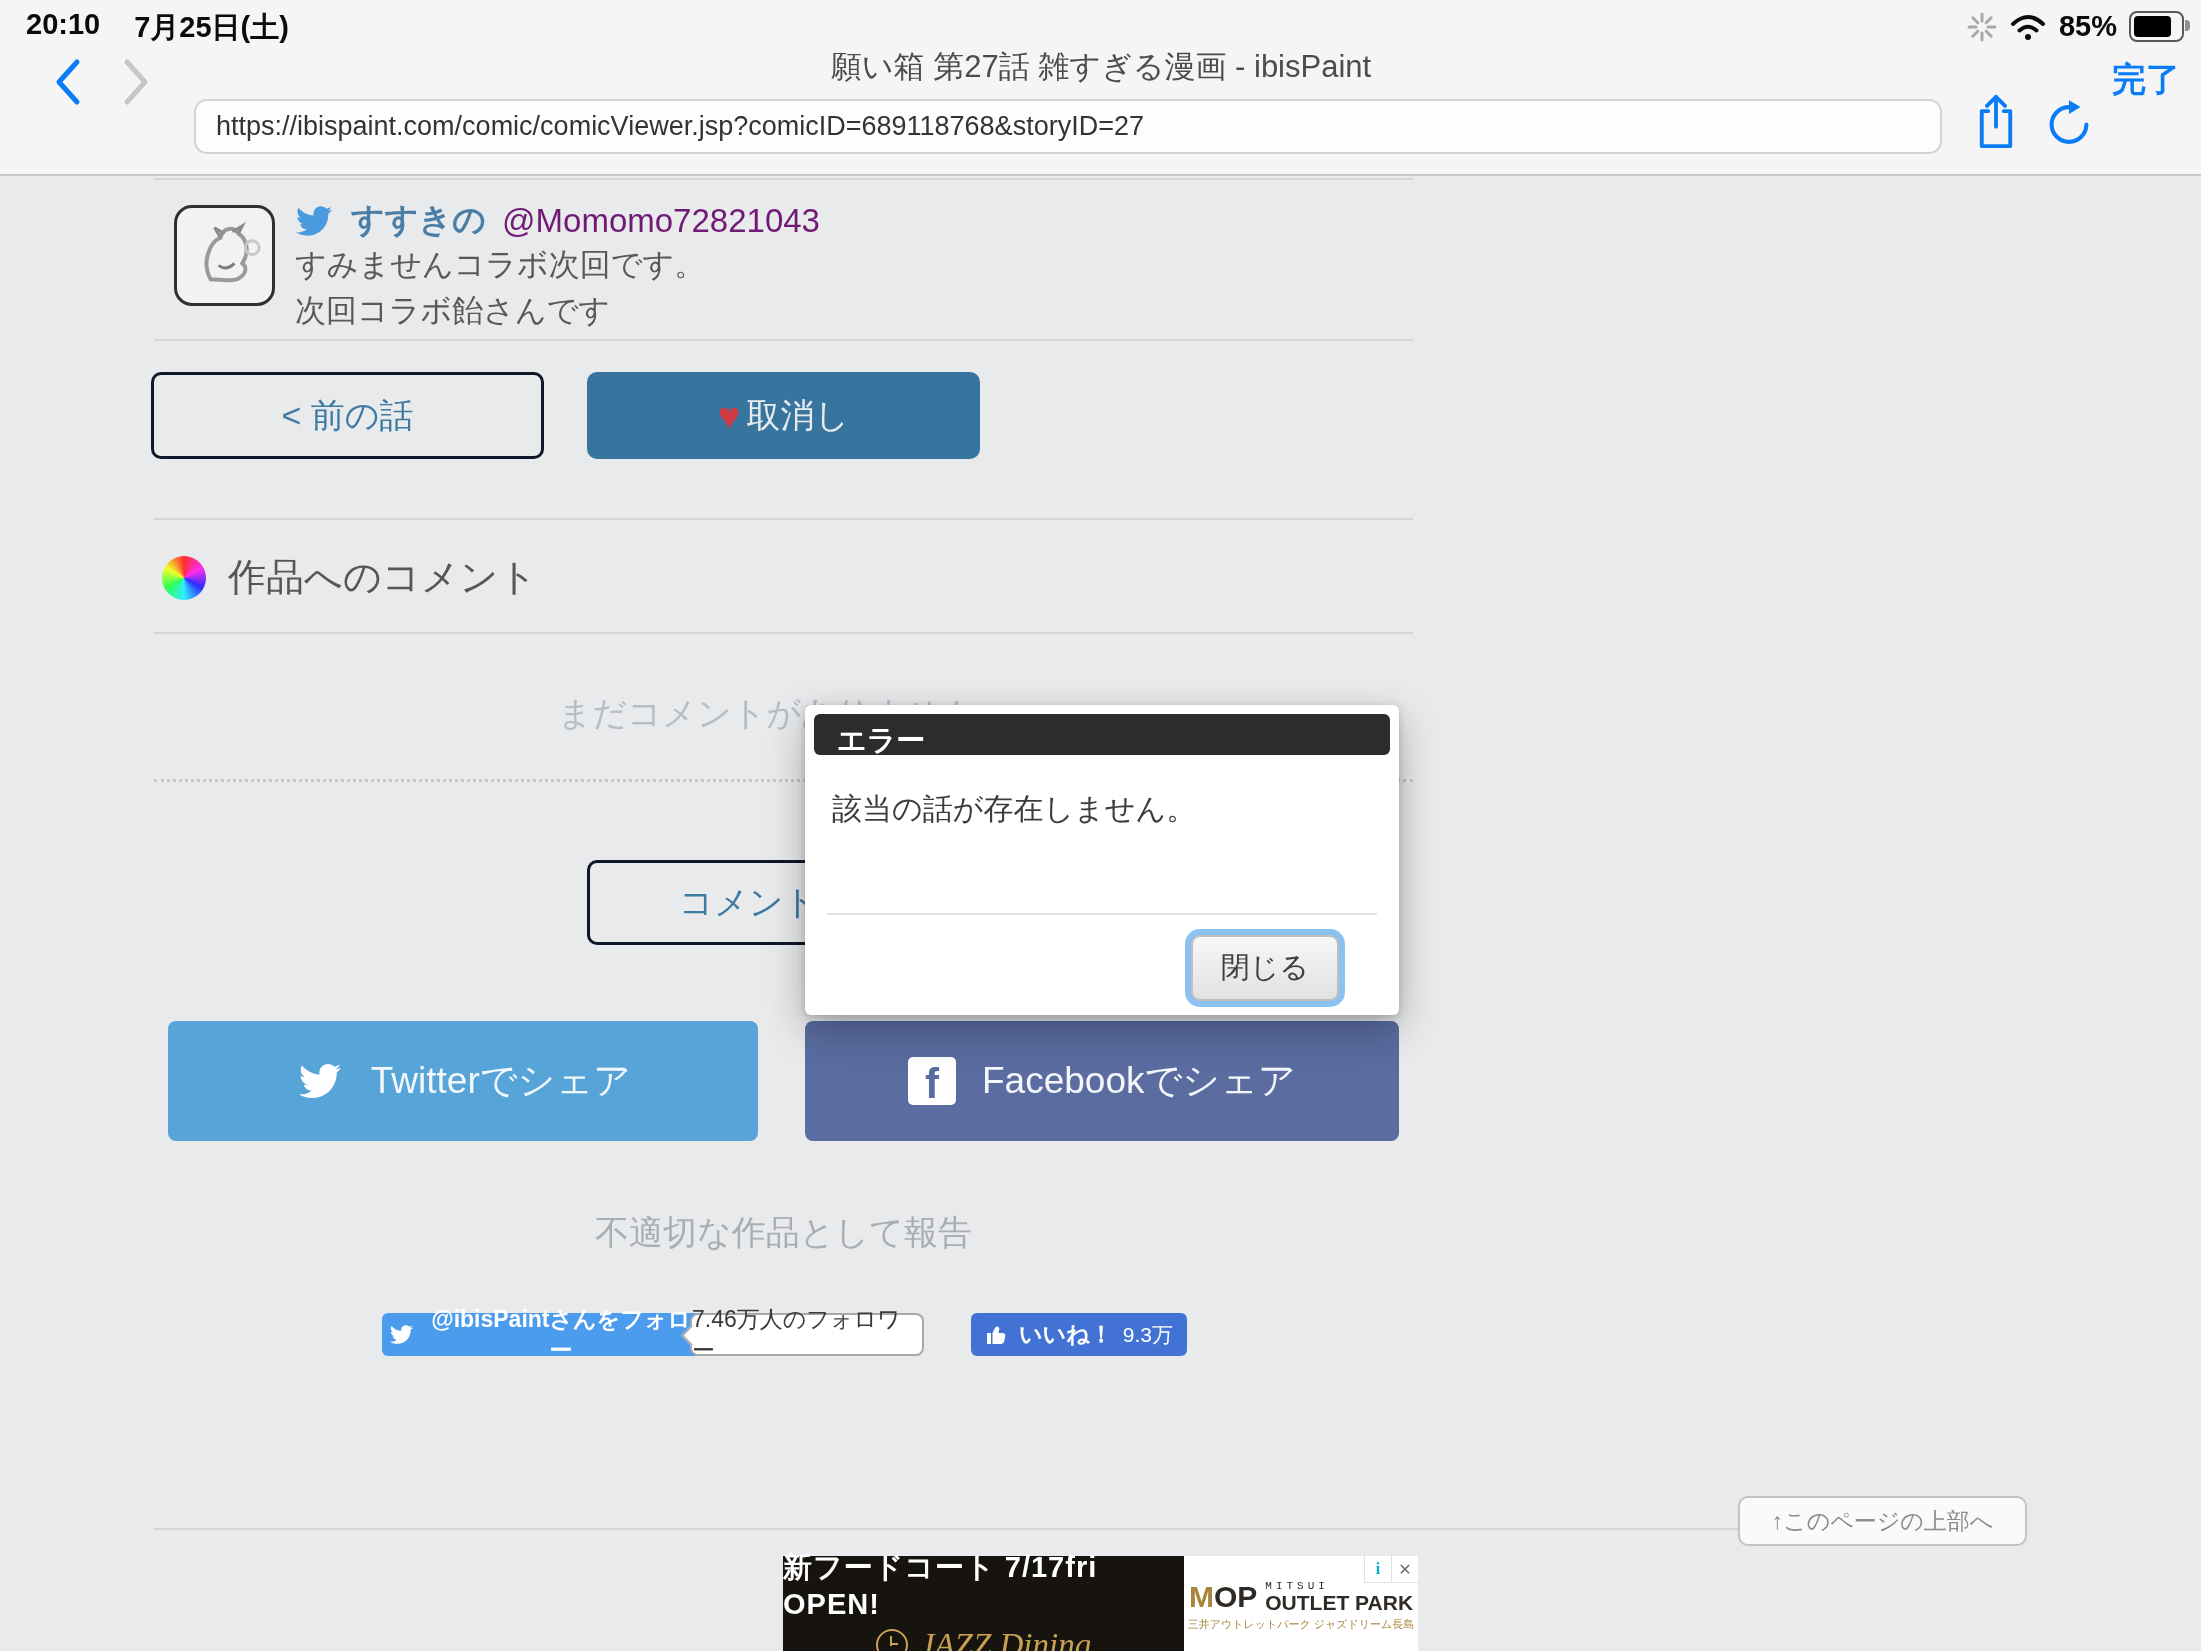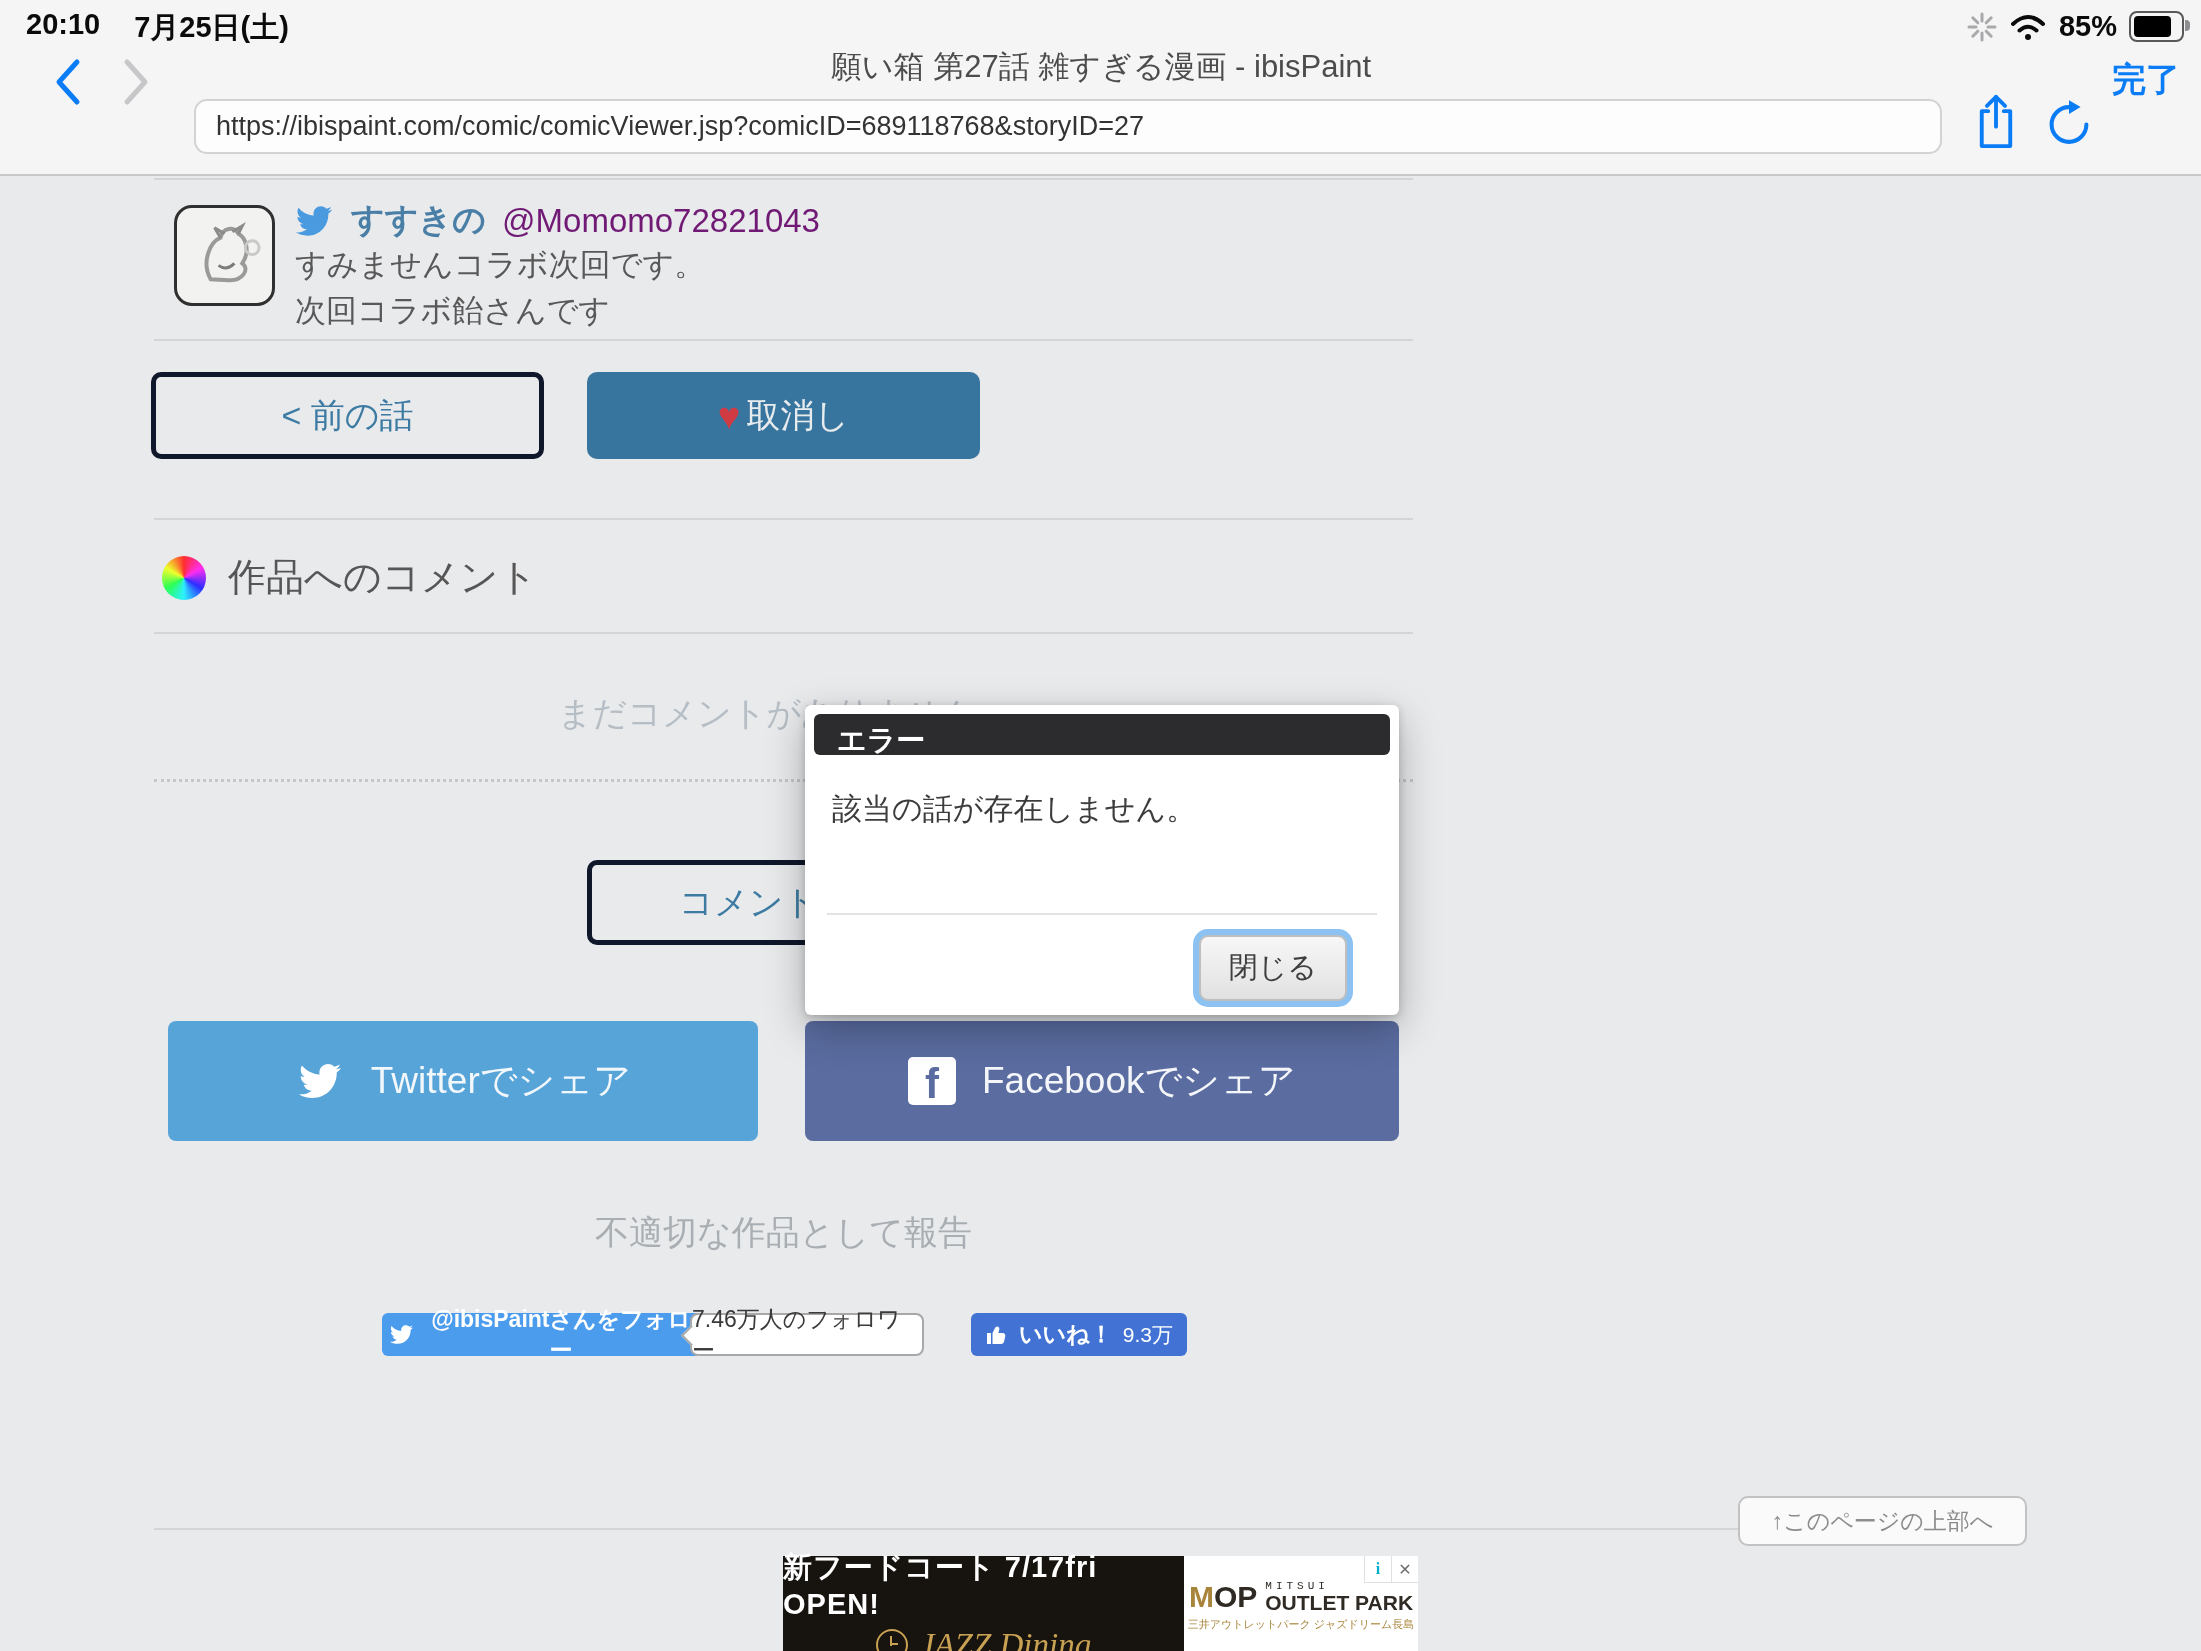--- a/index.html
+++ b/index.html
@@ -29,21 +29,21 @@
   .hr{position:absolute;left:154px;width:1259px;border-top:2px solid #d3d5d7;}
   .hr-dotted{position:absolute;left:154px;width:1259px;border-top:3px dotted #c7c7c7;}
 
   .avatar{position:absolute;left:174px;top:205px;width:95px;height:95px;border:3px solid #2f2f2f;
           border-radius:18px;background:#f2f2f1;overflow:hidden;cursor:pointer;}
   .comment-head{position:absolute;left:293px;top:198px;display:flex;align-items:center;gap:16px;}
   .author{font-size:33px;font-weight:700;color:#497ea6;cursor:pointer;}
   .handle{font-size:33px;color:#701a75;cursor:pointer;}
   .comment-body{position:absolute;left:295px;top:242px;font-size:31px;color:#585858;line-height:46px;}
 
-  .btn-outline{position:absolute;box-sizing:border-box;border:5px solid #0f172a;border-radius:10px;
+  .btn-outline{position:absolute;box-sizing:border-box;border:3px solid #0f172a;border-radius:10px;
                background:transparent;color:#3d7ba3;font-size:34px;font-family:inherit;cursor:pointer;}
   .prev-btn{left:151px;top:372px;width:393px;height:87px;}
   .cancel-btn{position:absolute;left:587px;top:372px;width:393px;height:87px;border:none;border-radius:10px;
               background:#38759e;color:#e7ebee;font-size:34px;font-family:inherit;cursor:pointer;
               display:flex;align-items:center;justify-content:center;gap:6px;}
   .heart{color:#d03a42;font-size:38px;line-height:1;}
 
   .section-head{position:absolute;left:162px;top:552px;display:flex;align-items:center;gap:22px;}
   .wheel{width:44px;height:44px;border-radius:50%;
          background:conic-gradient(#ff2d2d,#ff2df0,#2d2dff,#2df0ff,#2dff55,#f0ff2d,#ff2d2d);}
@@ -55,21 +55,21 @@
   .comment-btn{left:587px;top:860px;width:393px;height:85px;z-index:1;}
 
   
   .dialog{position:absolute;left:805px;top:705px;width:594px;height:310px;box-sizing:border-box;
           background:#fff;border-radius:6px;padding:9px;z-index:5;
           box-shadow:0 14px 40px rgba(0,0,0,.28),0 2px 8px rgba(0,0,0,.18);}
   .dialog-head{height:41px;background:#2c2c2e;border-radius:6px;color:#fff;font-size:29px;font-weight:700;
                line-height:53px;padding-left:23px;}
   .dialog-msg{margin:34px 0 0 18px;font-size:30px;color:#3c3c3c;}
   .dialog-hr{position:absolute;left:22px;right:22px;top:208px;border-top:2px solid #e3e3e3;}
-  .close-ring{position:absolute;right:46px;top:224px;background:#8bc2f2;border-radius:15px;padding:6px;}
+  .close-ring{position:absolute;right:54px;top:224px;background:#8bc2f2;border-radius:15px;padding:6px;}
   .close-btn{display:block;background:linear-gradient(#f7f7f7,#e1e1e1);border:2px solid #bfbfbf;border-radius:9px;
              font-size:29px;color:#3e3e3e;font-family:inherit;padding:11px 28px;cursor:pointer;}
 
   
   .tw-share{position:absolute;left:168px;top:1021px;width:590px;height:120px;border:none;border-radius:8px;
             background:#57a4d9;color:#f2f7fb;font-size:37px;font-family:inherit;cursor:pointer;
             display:flex;align-items:center;justify-content:center;gap:26px;}
   .fb-share{position:absolute;left:805px;top:1021px;width:594px;height:120px;border:none;border-radius:8px;
             background:#5a6ca0;color:#f4f6fa;font-size:37px;font-family:inherit;cursor:pointer;
             display:flex;align-items:center;justify-content:center;gap:26px;}

